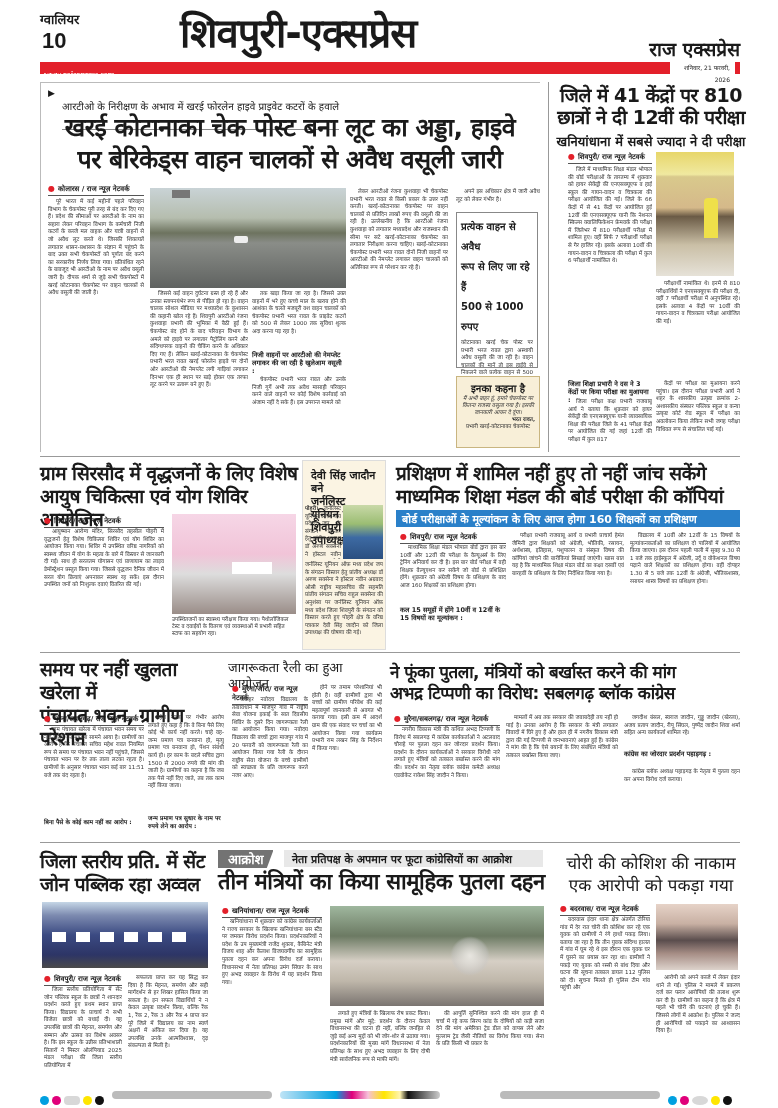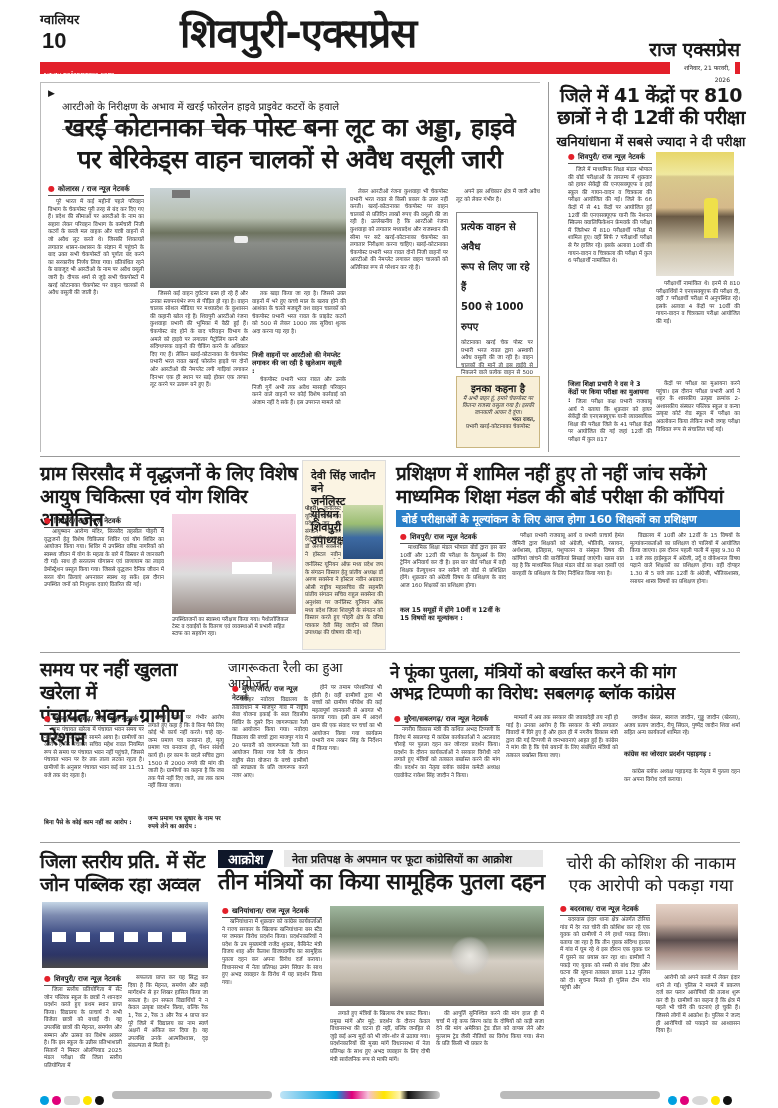--- a/index.html
+++ b/index.html
@@ -24,21 +24,21 @@
 .road{background:linear-gradient(180deg,#c9d3d6 0%,#b5bdae 30%,#6d735f 45%,#8a8d88 55%,#5f6260 100%);}
 .caption{font-size:5.5px;line-height:7px;color:#333;}
 .box{border:1px solid #888;padding:4px;background:#fff;}
 .quote{background:#f8efd8;border:1px solid #c9b580;padding:4px;text-align:center;}
 .rhead{font-size:19px;font-weight:bold;line-height:22px;text-align:center;letter-spacing:-0.5px;}
 .subhead{font-size:13px;font-weight:bold;text-align:center;}
 .h2{font-size:19px;font-weight:bold;line-height:23px;letter-spacing:-0.5px;}
 .bluebar{background:#2a80c9;color:#fff;font-size:11px;font-weight:bold;padding:1px 6px;}
 .rule{background:#999;height:1px;}
 .vrule{background:#999;width:1px;}
-.redtag{background:#0f172a;color:#fff;font-size:13px;font-weight:bold;padding:0 10px;clip-path:polygon(0 0,100% 0,88% 100%,0 100%);}
+.redtag{background:#737373;color:#fff;font-size:13px;font-weight:bold;padding:0 10px;clip-path:polygon(0 0,100% 0,88% 100%,0 100%);}
 .greykicker{background:#e8e8e8;font-size:11px;font-weight:bold;padding:1px 8px;}
 .dots span{display:inline-block;width:9px;height:9px;border-radius:50%;margin-right:3px;}
 .pill{display:inline-block;height:8px;border-radius:4px;background:#bbb;}
 </style>
 </head>
 <body>
 
 <div class="abs masthead-city">ग्वालियर</div>
 <div class="abs masthead-page">10</div>
 <div class="abs masthead-title">शिवपुरी-एक्सप्रेस</div>

